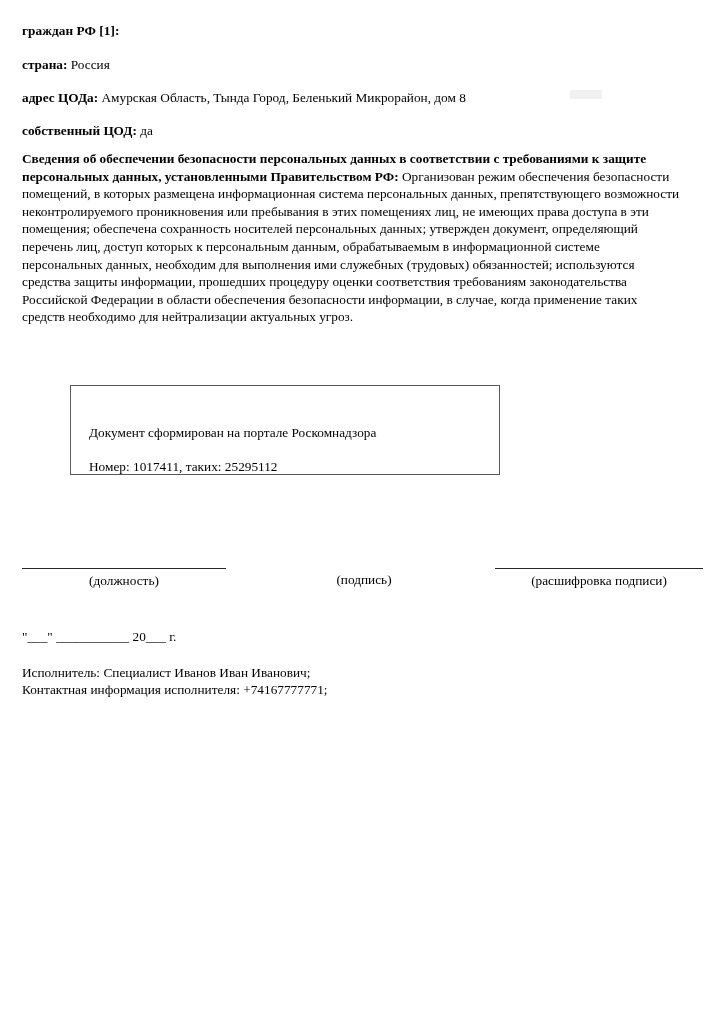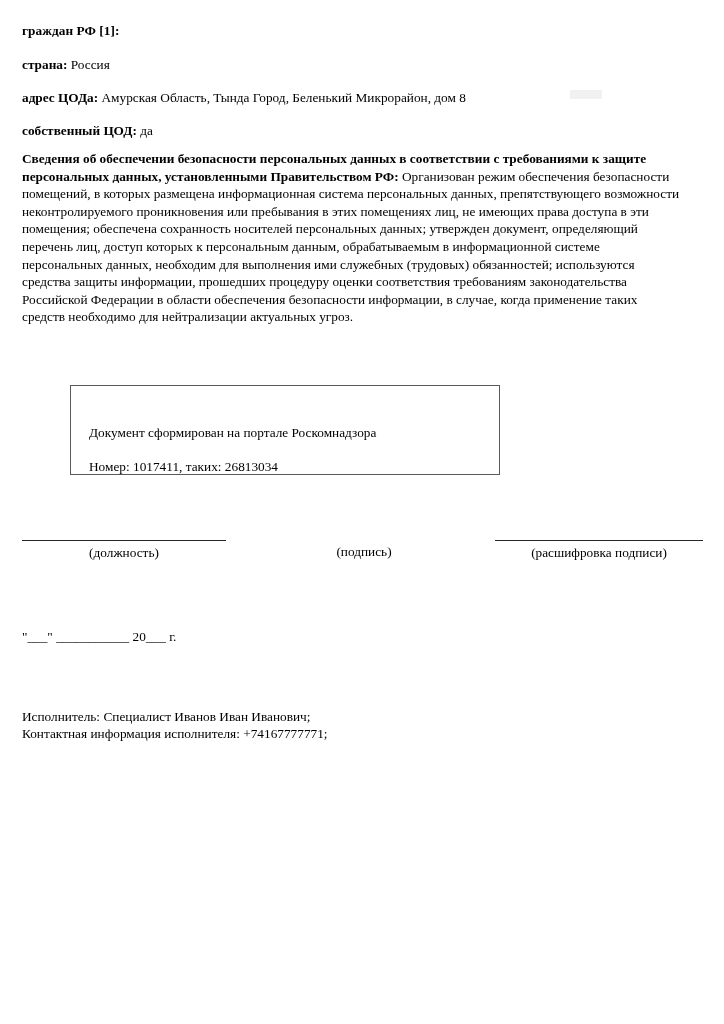--- a/index.html
+++ b/index.html
@@ -87,21 +87,21 @@
     font-size: 13.3px;
     line-height: 17px;
     margin-top: 17px;
   }
   .stamp-line-2 b { font-weight: normal; }
 
   
   .sig-row {
     position: absolute;
     left: 0;
-    top: 540px;
+    top: 568px;
     width: 616px;
     height: 40px;
   }
   .sig-cell {
     position: absolute;
     text-align: center;
     font-size: 13.3px;
     line-height: 16px;
   }
   .sig-rule {
@@ -127,21 +127,20 @@
     white-space: pre;
   }
 
   
   .executor {
     position: absolute;
     left: 22px;
     top: 665px;
     font-size: 13.3px;
     line-height: 16.5px;
-    margin-top: 44px;
   }
   .executor div { white-space: nowrap; }
 
   
   .scan-smudge {
     position: absolute;
     left: 570px;
     top: 90px;
     width: 32px;
     height: 9px;
@@ -178,21 +177,21 @@
 </div>
 
 <div class="scan-smudge"></div>
 
 <div class="stamp-box">
   <div class="stamp-inner">
     <div class="stamp-line-1">Документ сформирован на портале Роскомнадзора</div>
     <div class="stamp-line-2">
       <span>Номер:</span>
       <b>1017411</b><span>, таких:</span>
-      <b>26813034</b>
+      <b>25295112</b>
     </div>
   </div>
 </div>
 
 <div class="sig-row">
   <div class="sig-cell" id="sig-cell-0">
     <div class="sig-rule"></div>
     <div class="sig-caption">(должность)</div>
   </div>
   <div class="sig-cell" id="sig-cell-1">

